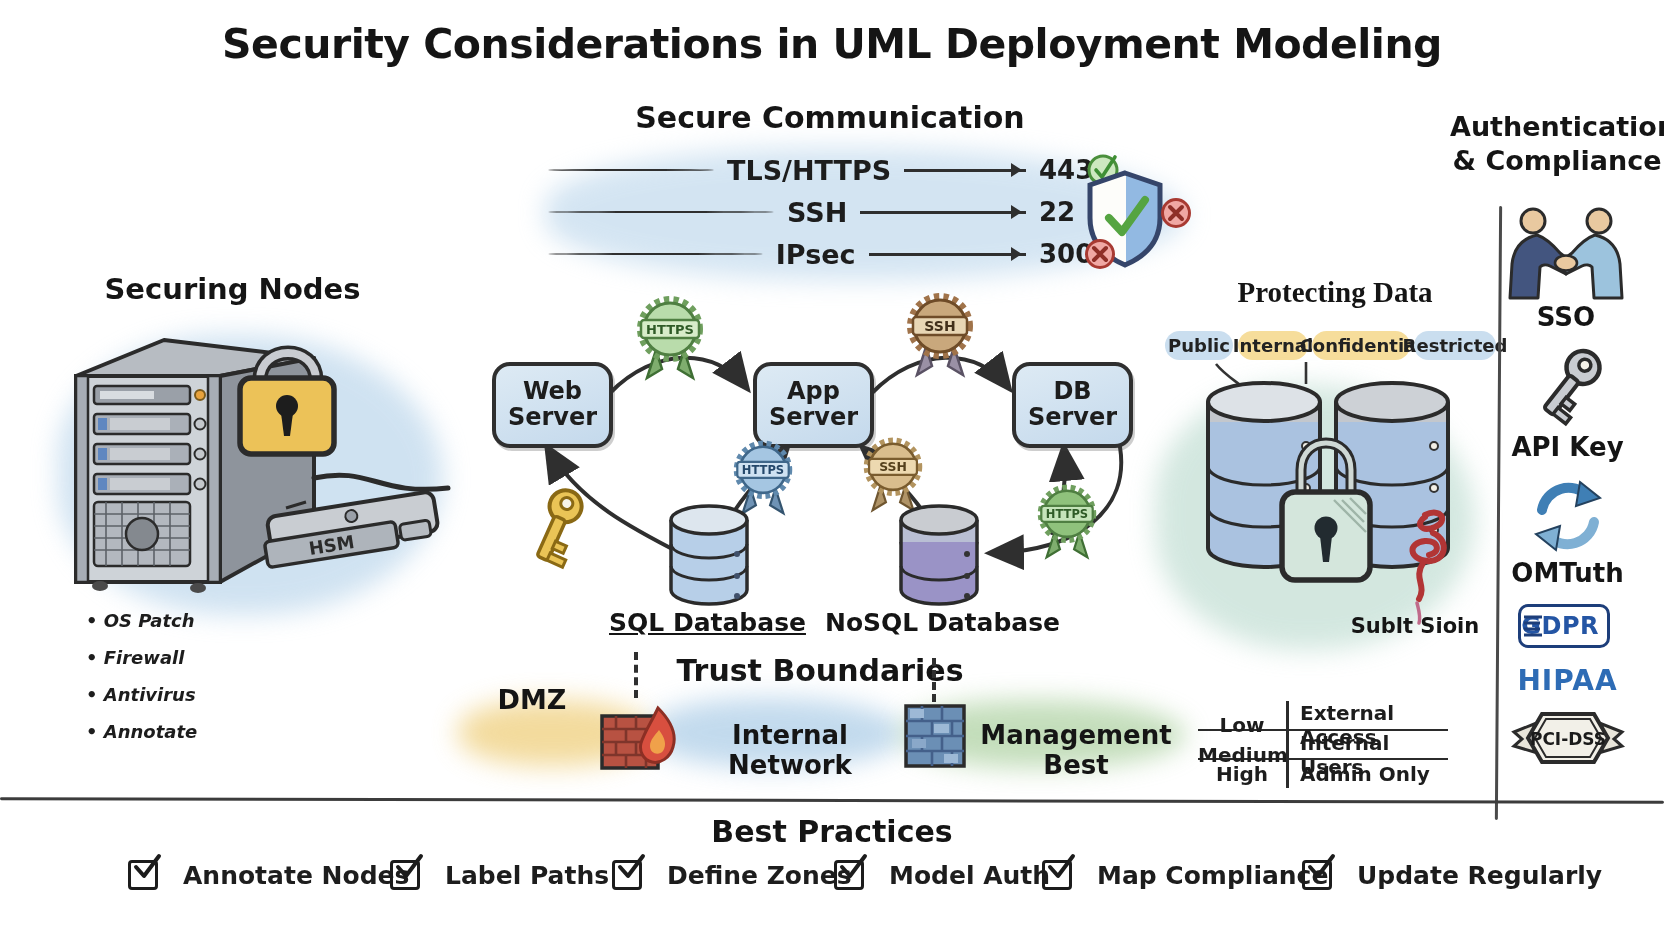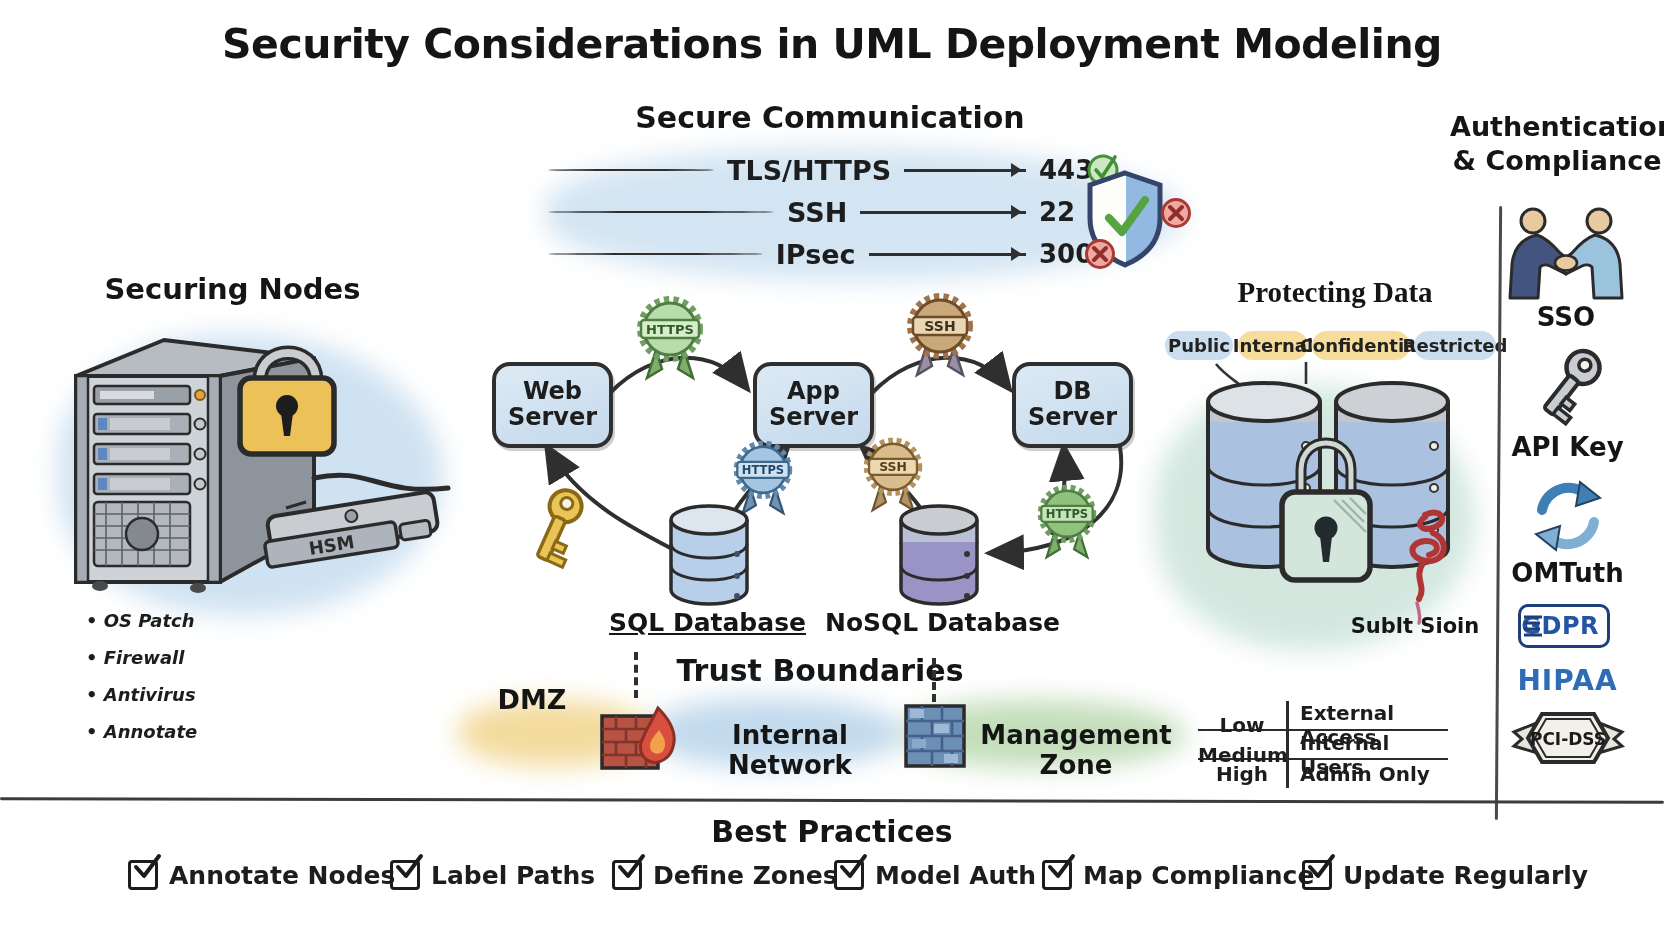--- a/index.html
+++ b/index.html
@@ -23,21 +23,21 @@
         box-shadow:2px 3px 0 rgba(60,60,60,.25);}
   
   .pill{position:absolute;height:29px;border-radius:15px;display:flex;align-items:center;justify-content:center;
         font-weight:bold;font-size:18px;color:#222;}
   .pill.blue{background:#cadeef;}
   .pill.yellow{background:#f6dd9b;}
   
   .rosette{position:absolute;overflow:visible;}
   .rosette text{font-family:"DejaVu Sans",sans-serif;font-weight:bold;text-anchor:middle;}
   
-  .bpitem{position:absolute;display:flex;align-items:center;gap:11px;font-weight:bold;font-size:25px;}
+  .bpitem{position:absolute;display:flex;align-items:center;gap:25px;font-weight:bold;font-size:25px;}
   .cb{width:24px;height:24px;border:3.5px solid #1c1c1c;border-radius:4px;position:relative;flex:none;}
   .cb svg{position:absolute;left:2px;top:-9px;overflow:visible;}
   
   .acctbl{position:absolute;left:1198px;top:701px;width:250px;font-weight:bold;font-size:20px;}
   .accrow{display:grid;grid-template-columns:88px 162px;height:27.5px;align-items:center;}
   .accrow.b{border-bottom:2.6px solid #2b2b2b;}
   .acclevel{text-align:center;}
   .accval{border-left:3px solid #2b2b2b;padding-left:11px;height:100%;display:flex;align-items:center;}
   .dash{position:absolute;width:0;border-left:4px dashed #2f2f2f;}
   .bullets{position:absolute;left:86px;top:602px;font-weight:bold;font-size:18px;line-height:37px;font-style:italic;}
@@ -376,21 +376,21 @@
   </svg>
 
   <div class="abs hd" style="left:660px;top:653px;width:320px;font-size:30px;">Trust Boundaries</div>
 
   <div class="blob" style="left:458px;top:700px;width:196px;height:66px;background:#efcf7d;opacity:.75;"></div>
   <div class="blob" style="left:650px;top:698px;width:256px;height:70px;background:#a9cbe6;opacity:.7;"></div>
   <div class="blob" style="left:904px;top:700px;width:282px;height:68px;background:#a4cc97;opacity:.65;"></div>
 
   <div class="abs hd" style="left:487px;top:684px;width:90px;font-size:27px;">DMZ</div>
   <div class="abs hd" style="left:685px;top:720px;width:210px;font-size:26px;">Internal Network</div>
-  <div class="abs hd" style="left:960px;top:720px;width:232px;font-size:26px;">Management Zone</div>
+  <div class="abs hd" style="left:960px;top:720px;width:232px;font-size:26px;">Management Best</div>
 
   <div class="dash" style="left:634px;top:652px;height:46px;"></div>
   <div class="dash" style="left:932px;top:658px;height:44px;"></div>
 
   <svg class="abs" style="left:596px;top:694px;" width="86" height="82" viewBox="0 0 86 82">
     <rect x="6" y="22" width="56" height="52" fill="#b85242" stroke="#2b2b2b" stroke-width="3.5"></rect>
     <path d="M6,35 H62 M6,48 H62 M6,61 H62" stroke="#7e352b" stroke-width="2.6"></path>
     <path d="M20,22 V35 M40,22 V35 M30,35 V48 M50,35 V48 M20,48 V61 M40,48 V61 M30,61 V74 M50,61 V74" stroke="#7e352b" stroke-width="2.6"></path>
     <path d="M62,14 C75,27 81,40 77,53 C74,64 64,70 56,68 C47,66 43,57 45,49 C48,39 56,27 62,14 Z" fill="#d84f3f" stroke="#8c2f24" stroke-width="3"></path>
     <path d="M63,36 C69,44 71,51 67,57 C63,62 54,60 54,52 C54,46 59,41 63,36 Z" fill="#f0a14a"></path>

